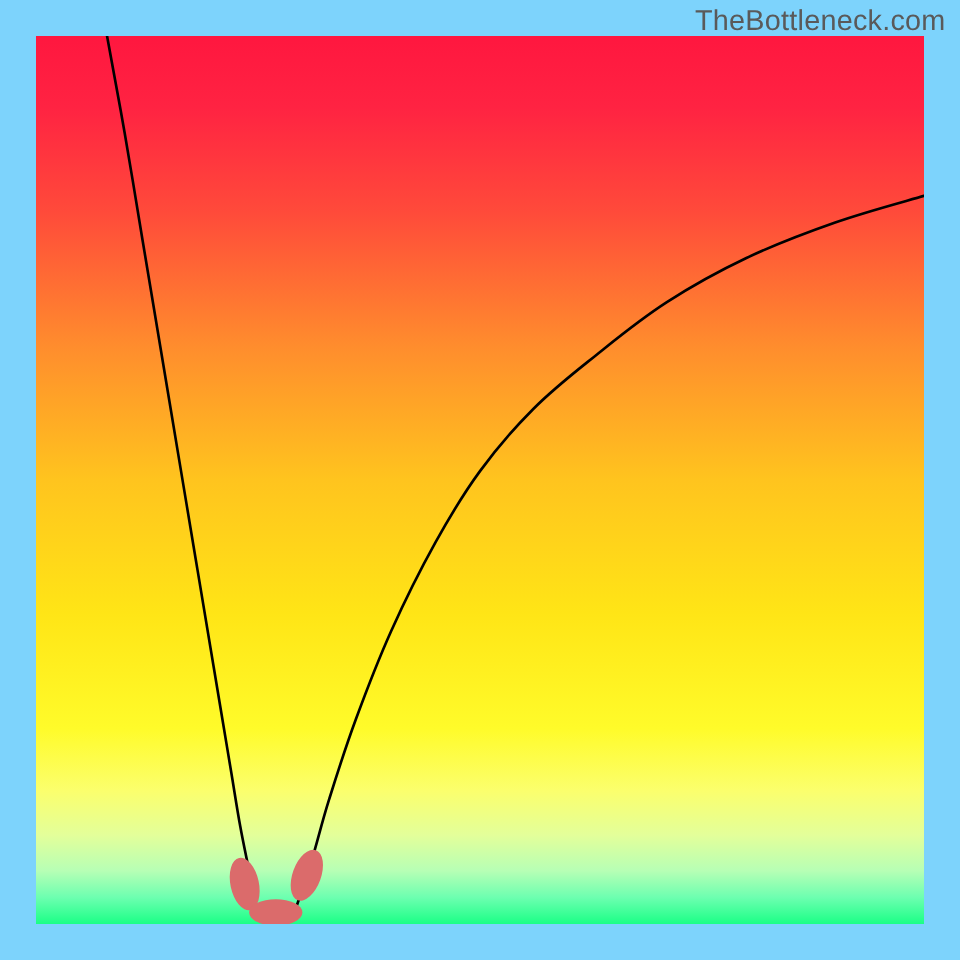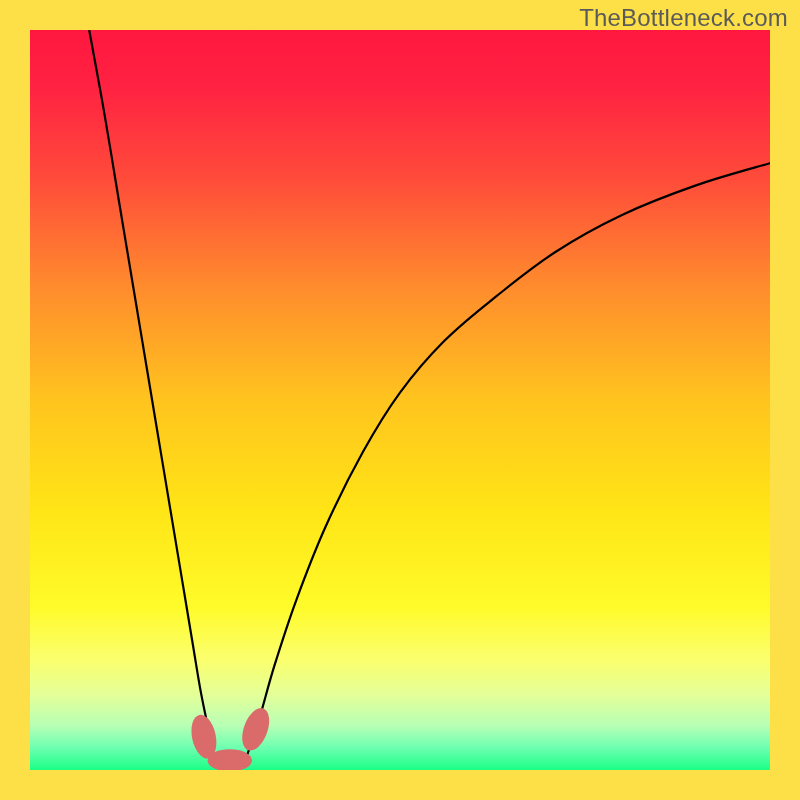--- a/index.html
+++ b/index.html
@@ -10,21 +10,21 @@
     overflow: hidden;
     background: #000;
     font-family: Arial, Helvetica, sans-serif;
   }
   .frame {
     position: absolute;
     left: 0;
     top: 0;
     width: 800px;
     height: 800px;
-    background: #fde047;
+    background: #7dd3fc;
   }
   .watermark {
     position: absolute;
     top: 4px;
     right: 12px;
     color: #5a5a5a;
     font-size: 24px;
     font-weight: 400;
     letter-spacing: 0.2px;
     z-index: 10;

